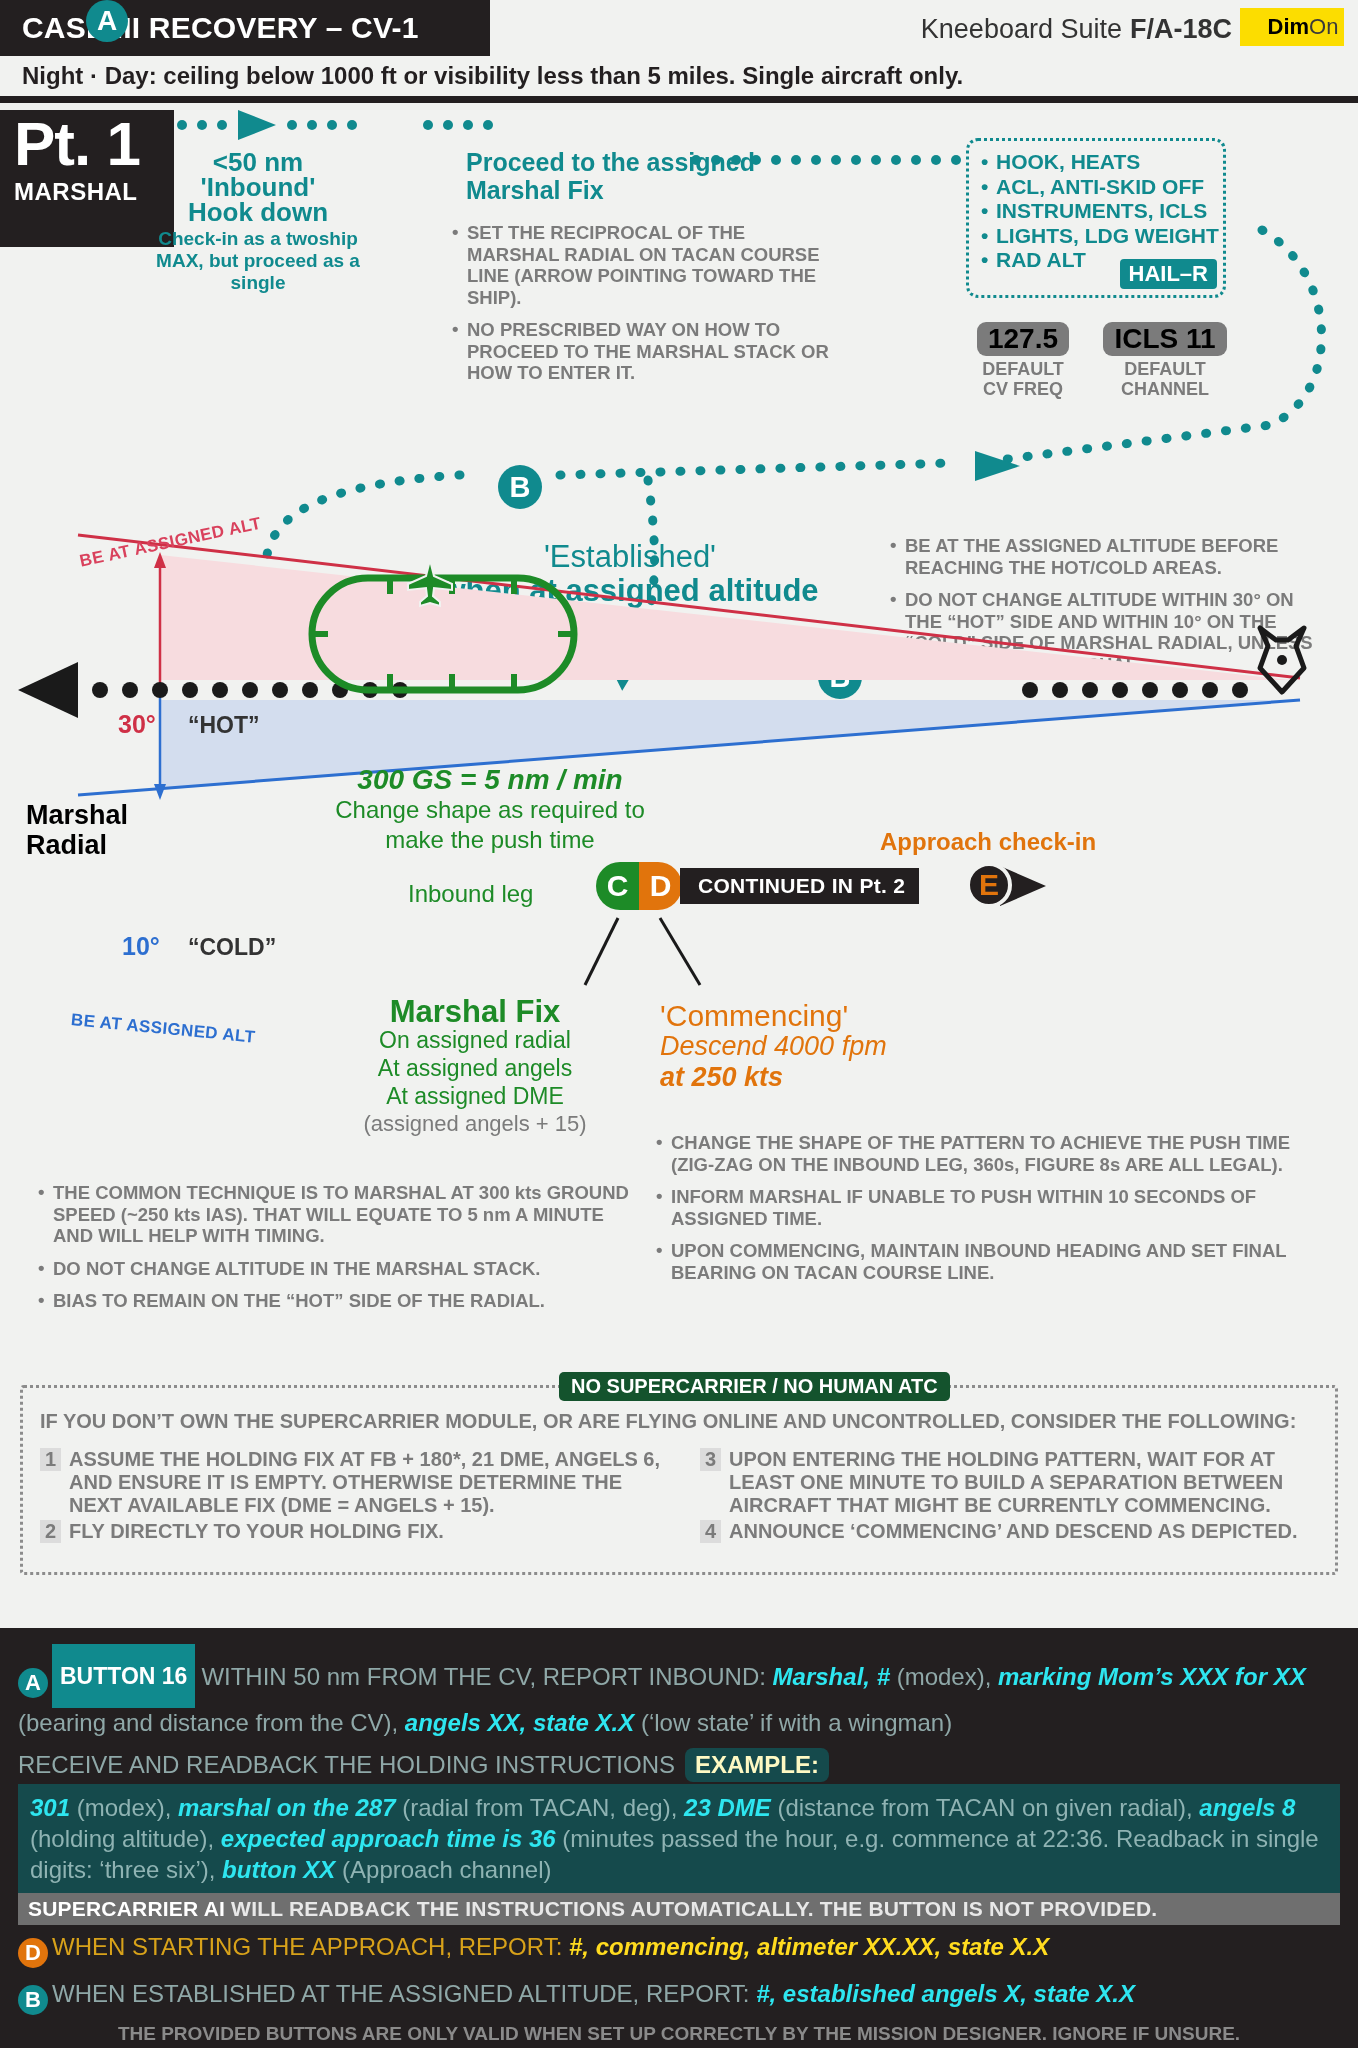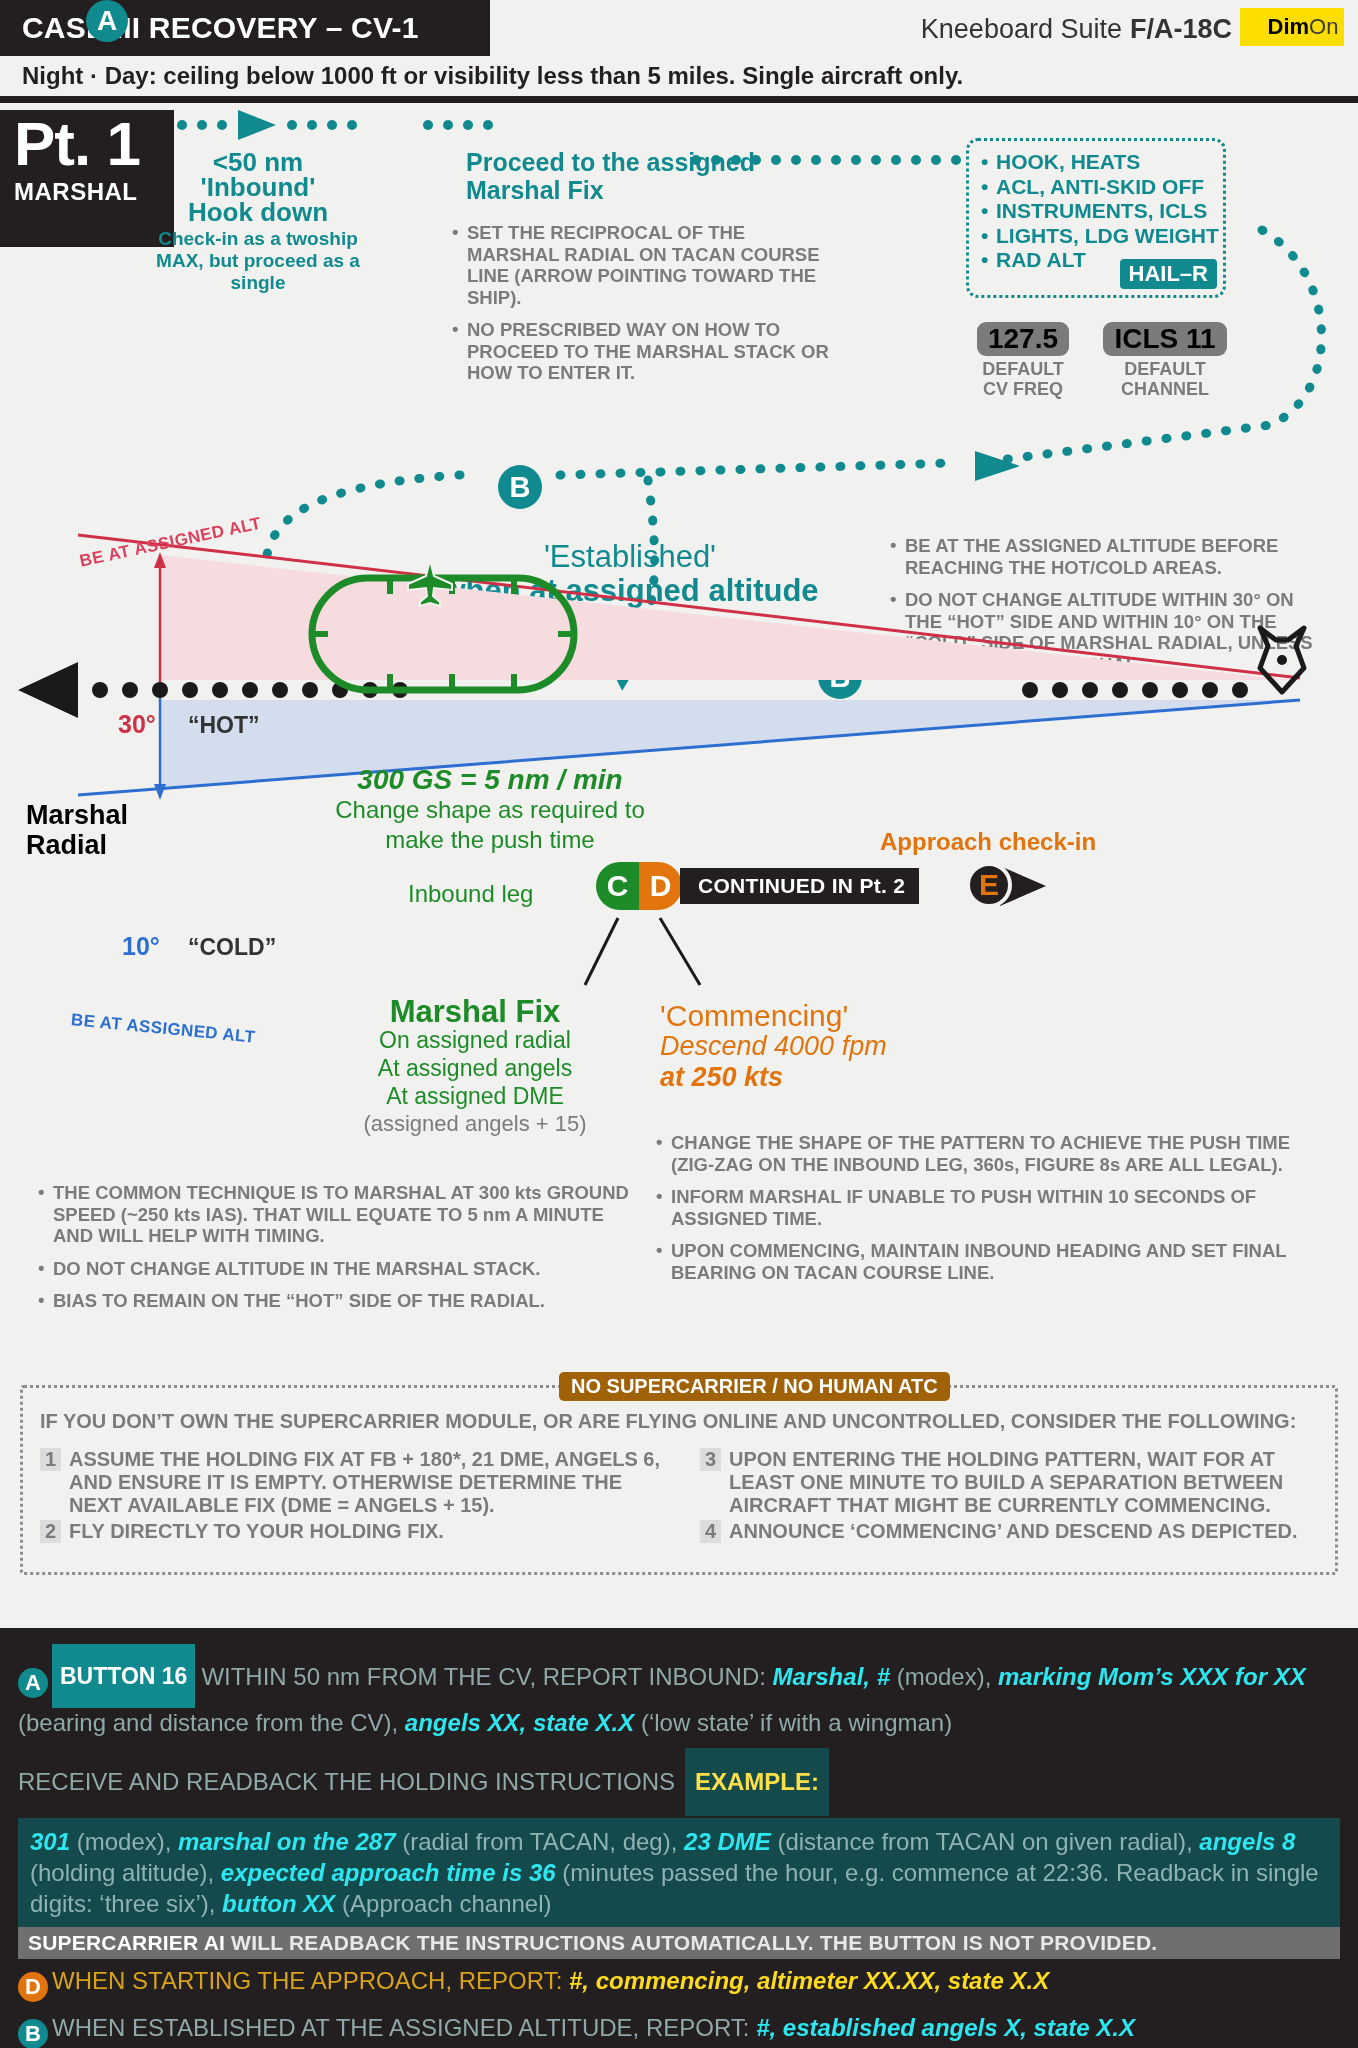--- a/index.html
+++ b/index.html
@@ -182,21 +182,21 @@
   #left-bullets { position:absolute; left:38px; top:1182px; width:600px; }
   #right-bullets { position:absolute; left:656px; top:1132px; width:680px; }
 
   
   #sc-box {
     position:absolute; left:20px; top:1385px; width:1318px; height:190px;
     border:3px dotted #8c8c8c; border-radius:4px;
   }
   #sc-tag {
     position:absolute; left:calc(50% - 120px); top:1372px;
-    background:#a16207; color:#fff; font-weight:bold; font-size:20px;
+    background:#14532d; color:#fff; font-weight:bold; font-size:20px;
     padding:3px 12px; border-radius:5px;
   }
   #sc-intro {
     position:absolute; left:40px; top:1410px; width:1280px;
     color:#7b7b7b; font-weight:bold; font-size:20px;
   }
   .numlist { position:absolute; color:#7b7b7b; font-weight:bold; font-size:20px; line-height:23px; }
   .numlist .row { display:flex; margin-bottom:3px; }
   .numlist .n {
     background:#dcdcdc; color:#7b7b7b; width:21px; min-width:21px; height:23px;
@@ -219,22 +219,22 @@
     font-size:22px; vertical-align:-5px; margin-right:4px;
   }
   .bc-teal { background:#108a8e; }
   .bc-orng { background:#e1740c; }
   .btnbadge {
     display:inline-block; background:#108a8e; color:#fff; font-weight:bold;
     font-size:23px; padding:17px 8px; margin-right:6px; vertical-align:1px;
   }
   #readback { margin-top:10px; font-size:24px; color:#8fa8a8; }
   #exbadge {
-    display:inline-block; background:#154a4c; color:#fde047; font-weight:bold;
-    font-size:24px; padding:20px 10px; margin-left:10px;
+    display:inline-block; background:#154a4c; color:#fef9c3; font-weight:bold;
+    font-size:24px; padding:3px 10px; margin-left:10px;border-radius:8px;
   }
   #exbox {
     margin-top:2px; background:#154a4c; padding:8px 12px; font-size:24px;
     line-height:31px; color:#8fb3b3;
   }
   #scai {
     background:#6f6f6f; color:#e8e8e8; font-weight:bold; font-size:21px;
     padding:4px 10px; letter-spacing:.2px;
   }
   #scai b { color:#fff; }

